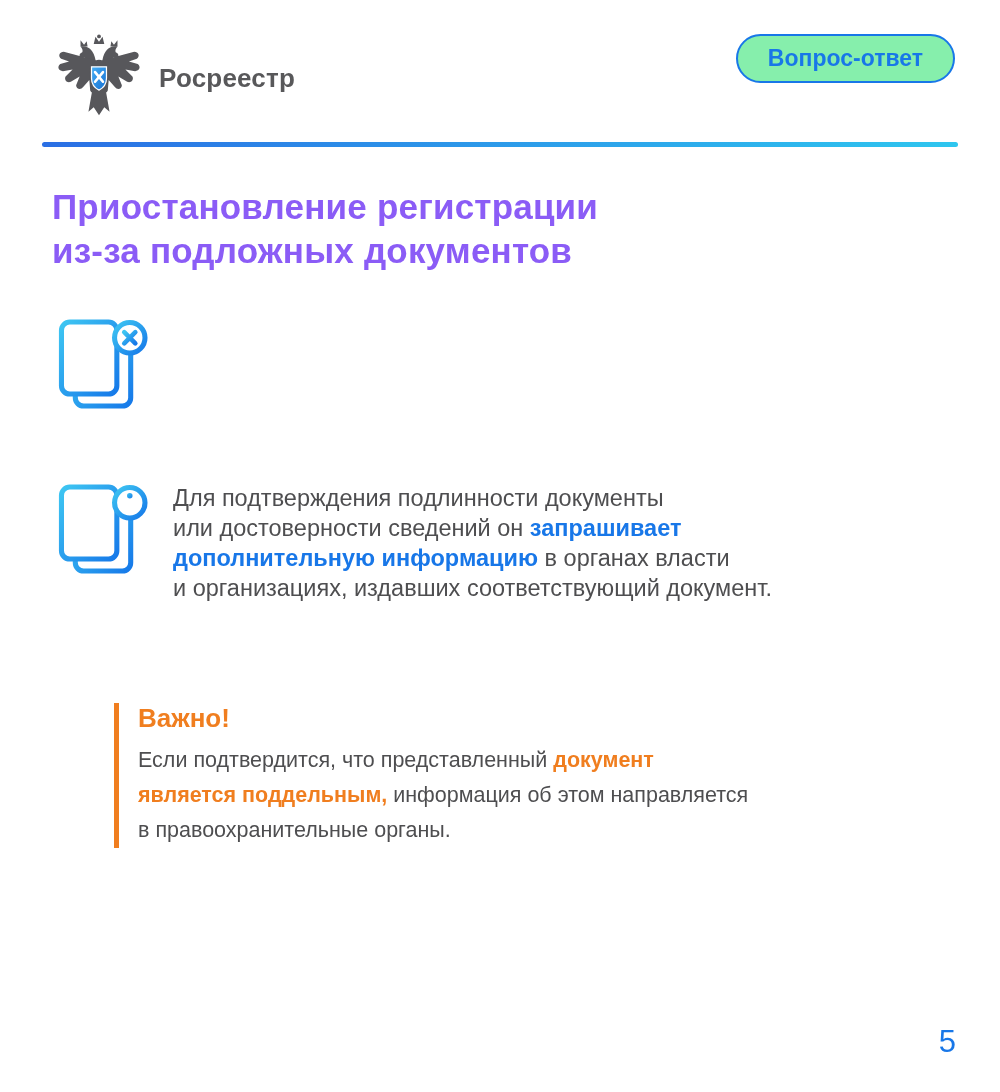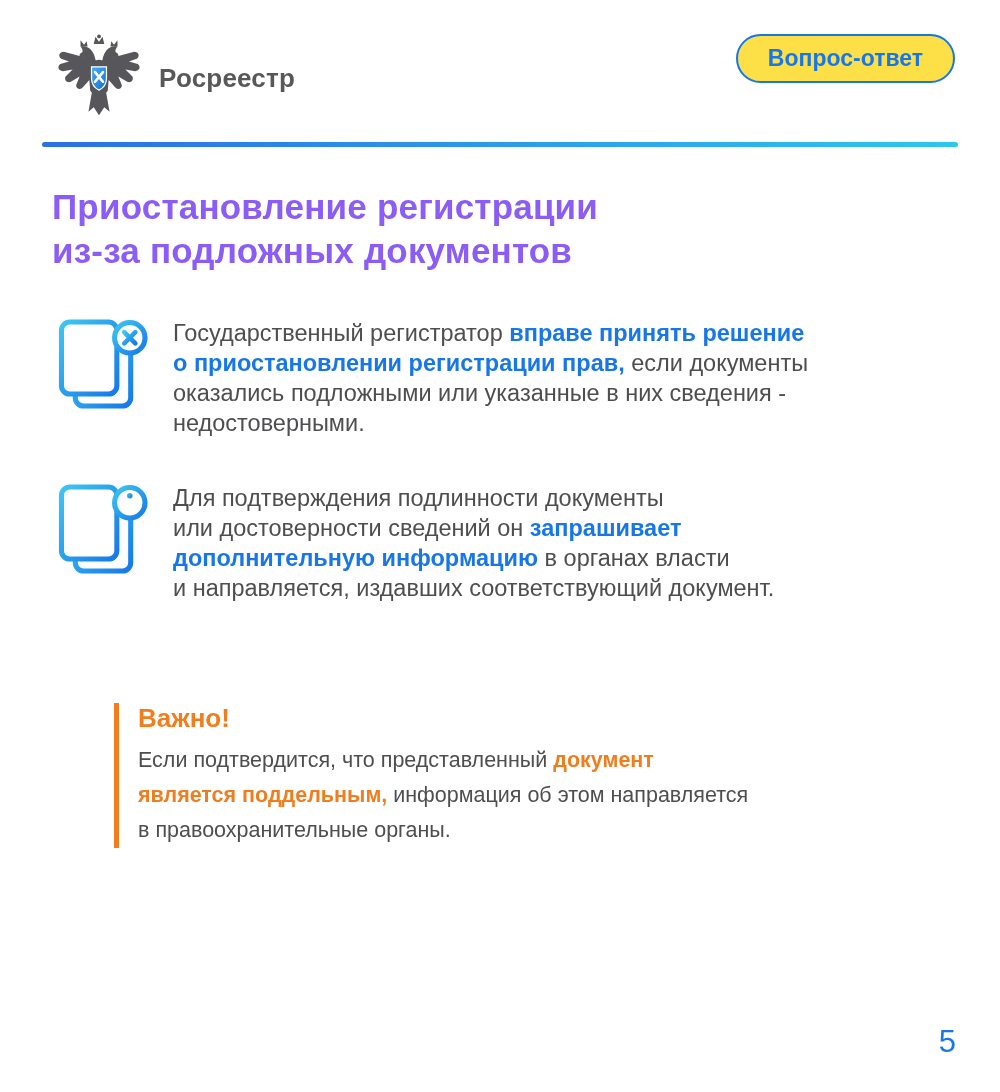--- a/index.html
+++ b/index.html
@@ -27,21 +27,21 @@
     letter-spacing: 0.2px;
   }
   .qa-button {
     display: inline-block;
     border: 2.5px solid #1877E8;
     border-radius: 999px;
     padding: 11px 30px;
     font-size: 23px;
     font-weight: bold;
     color: #1877E8;
-    background: #fde047;
+    background: #86efac;
     font-family: inherit;
     cursor: pointer;
     line-height: 1;
   }
   
   .divider {
     position: absolute;
     top: 142px; left: 42px; right: 42px;
     height: 5px;
     border-radius: 3px;
@@ -165,24 +165,20 @@
           <rect x="7" y="6" width="60" height="78" rx="9" fill="#ffffff"></rect>
           <path d="M19 24 h27" stroke-width="8"></path>
           <path d="M19 42 h37"></path>
           <path d="M19 54 h37"></path>
           <path d="M19 66 h37"></path>
         </g>
         <circle cx="81" cy="23" r="16.5" fill="#ffffff" stroke="url(#dg1)" stroke-width="5.5"></circle>
         <path d="M75 17 L87 29 M87 17 L75 29" fill="none" stroke="url(#dg1)" stroke-width="5" stroke-linecap="round"></path>
       </svg>
     </span>
-    <p class="body-text"><span>Государственный регистратор </span><span class="seg-accent">вправе принять решение
-о приостановлении регистрации прав,</span><span> если документы
-оказались подложными или указанные в них сведения -
-недостоверными.</span></p>
   </div>
 
   <div class="section-row row-2">
     <span>
       <svg class="doc-icon" viewBox="0 0 104 104" aria-hidden="true">
         <defs>
           <linearGradient id="dg2" x1="0" y1="0" x2="1" y2="1">
             <stop offset="0" stop-color="#3EC6F2"></stop>
               <stop offset="1" stop-color="#1679E9"></stop>
           </linearGradient>
@@ -196,21 +192,21 @@
           <path d="M19 66 h37"></path>
         </g>
         <circle cx="81" cy="23" r="16.5" fill="#ffffff" stroke="url(#dg2)" stroke-width="5.5"></circle>
         <circle cx="81" cy="15.5" r="3" fill="url(#dg2)"></circle>
         <path d="M81 23 V31.5" fill="none" stroke="url(#dg2)" stroke-width="5.5" stroke-linecap="round"></path>
       </svg>
     </span>
     <p class="body-text"><span>Для подтверждения подлинности документы
 или достоверности сведений он </span><span class="seg-accent">запрашивает
 дополнительную информацию</span><span> в органах власти
-и направляется, издавших соответствующий документ.</span></p>
+и организациях, издавших соответствующий документ.</span></p>
   </div>
 
   <div class="important">
     <p class="important-heading">Важно!</p>
     <p class="important-text"><span>Если подтвердится, что представленный </span><span class="seg-orange">документ
 является поддельным,</span><span> информация об этом направляется
 в правоохранительные органы.</span></p>
   </div>
 
   <div class="page-number">5</div>

